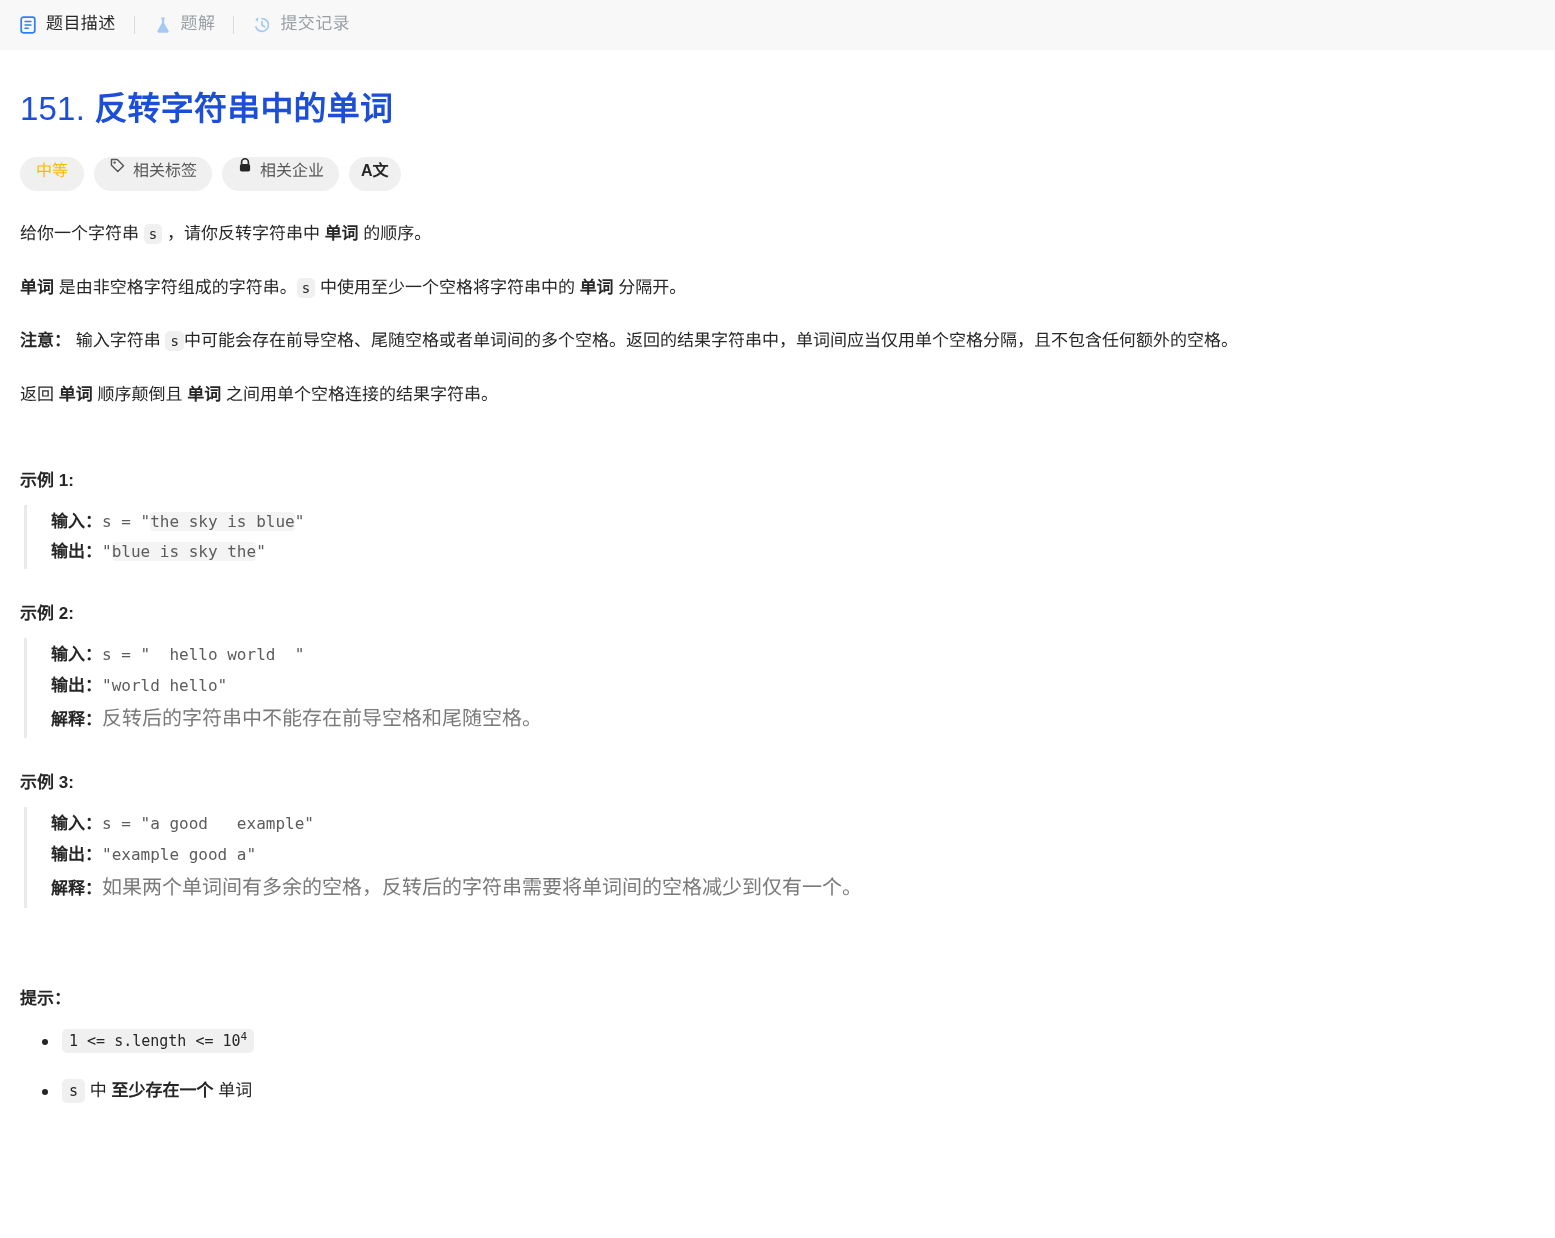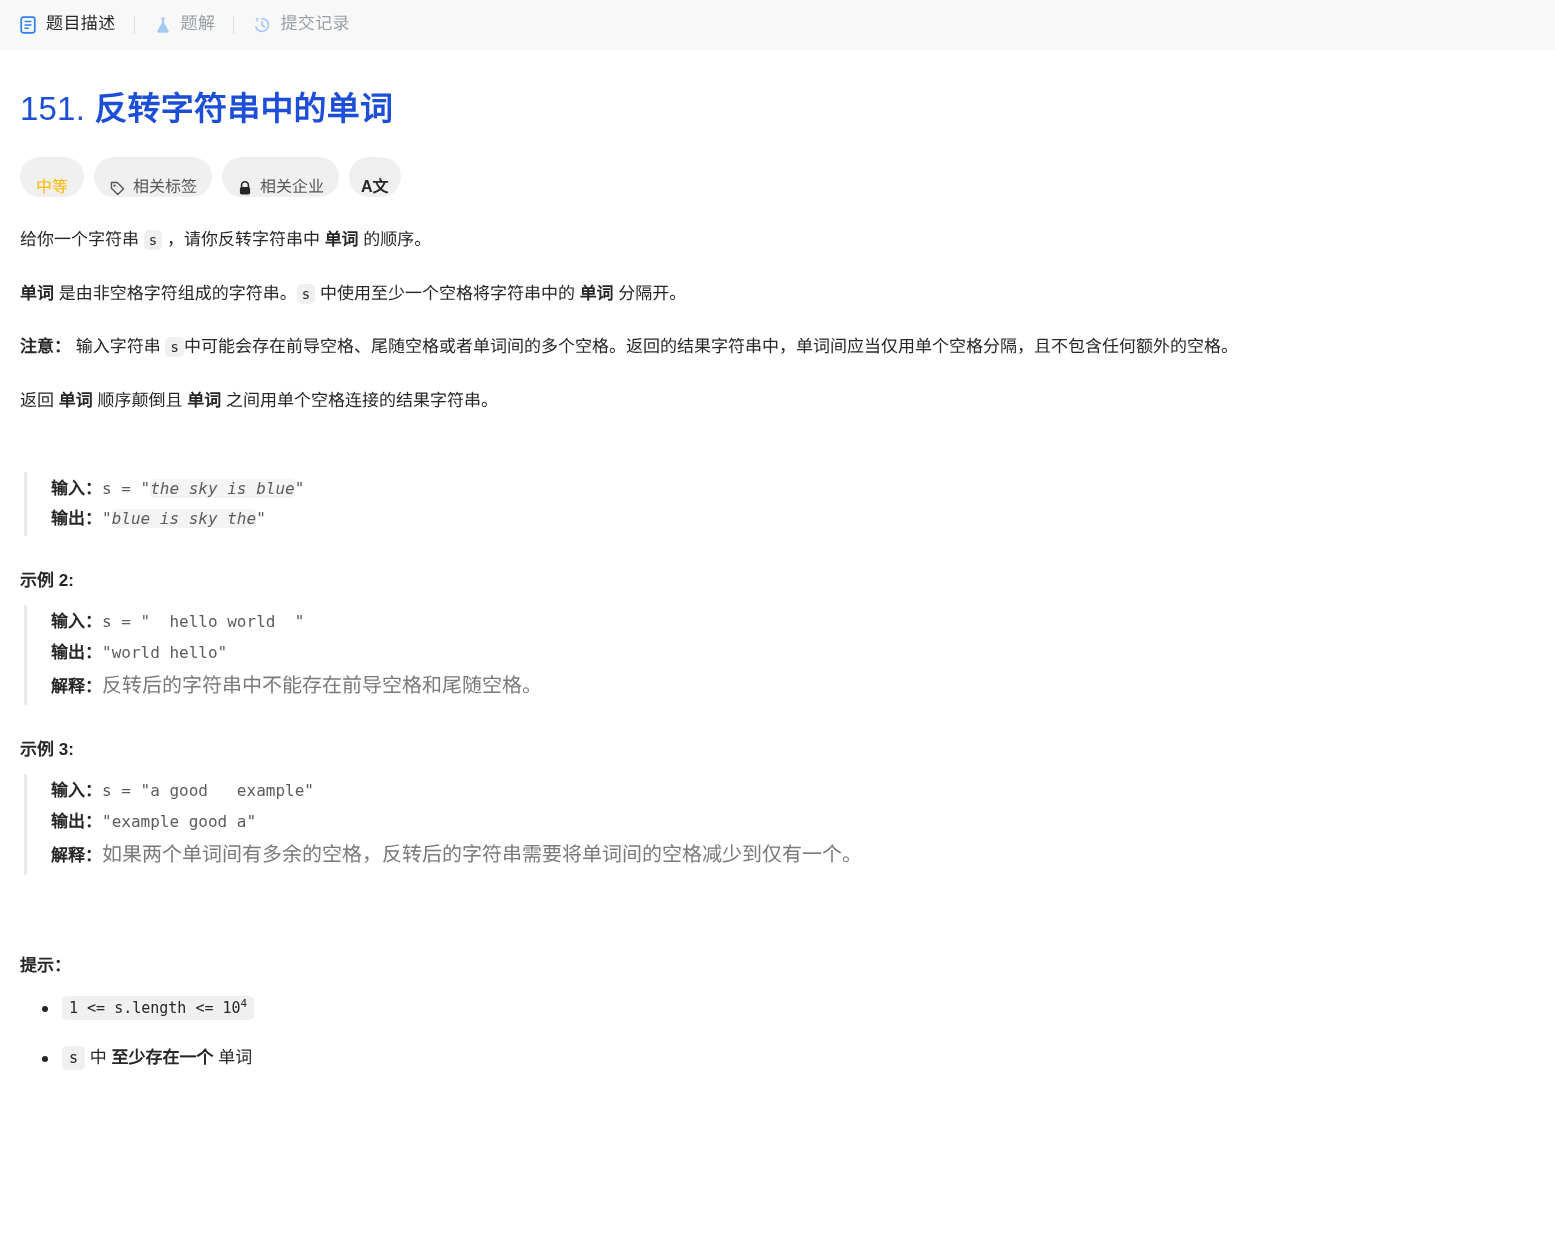--- a/index.html
+++ b/index.html
@@ -64,25 +64,25 @@
 
   
   .pills {
     display: flex;
     align-items: center;
     gap: 10px;
     margin-top: 26px;
   }
   .pill {
     display: inline-flex;
-    align-items: flex-end;
+    align-items: flex-start;
     gap: 7px;
     background: #f0f0f0;
     border-radius: 999px;
-    height: 40px;
+    height: 34px;
     padding: 0 15px;
     font-size: 16px;
     color: #575757;
     cursor: pointer;
     white-space: nowrap;
     box-sizing: border-box;
   }
   .pill.difficulty { color: #ffb800; padding: 0 16px; }
   .pill.icon-only { padding: 0 12px; color: #262626; font-weight: 600; }
   .pill svg { display: block; }
@@ -135,21 +135,20 @@
     color: #5c5c5c;
     white-space: pre;
   }
   .example-line .mono-hl {
     font-family: "DejaVu Sans Mono", "Liberation Mono", monospace;
     font-size: 16px;
     color: #5c5c5c;
     background: #f4f4f4;
     border-radius: 4px;
     white-space: pre;
-    font-style: italic;
   }
   .example-line .expl {
     color: #7a7a7a;
     font-size: 20px;
   }
 
   
   .section-title {
     font-size: 17px;
     font-weight: 700;
@@ -267,20 +266,21 @@
   <p class="para first"><span>给你一个字符串 </span><code class="inline">s</code><span> ，请你反转字符串中 </span><b>单词</b><span> 的顺序。</span></p>
 
   <p class="para"><b>单词</b><span> 是由非空格字符组成的字符串。</span><code class="inline">s</code><span> 中使用至少一个空格将字符串中的 </span><b>单词</b><span> 分隔开。</span></p>
 
   <p class="para"><b>注意：</b><span> 输入字符串 </span><code class="inline">s</code><span>中可能会存在前导空格、尾随空格或者单词间的多个空格。返回的结果字符串中，单词间应当仅用单个空格分隔，且不包含任何额外的空格。</span></p>
 
   <p class="para"><span>返回 </span><b>单词</b><span> 顺序颠倒且 </span><b>单词</b><span> 之间用单个空格连接的结果字符串。</span></p>
 
   <div class="spacer-xl"></div>
 
+  <div class="example-title">示例 1:</div>
   <div class="example-block">
     <div class="example-line"><span class="lbl">输入：</span><span class="mono">s = "</span><span class="mono-hl">the sky is blue</span><span class="mono">"</span></div>
     <div class="example-line"><span class="lbl">输出：</span><span class="mono">"</span><span class="mono-hl">blue is sky the</span><span class="mono">"</span></div>
   </div>
 
   <div class="example-title">示例 2:</div>
   <div class="example-block">
     <div class="example-line"><span class="lbl">输入：</span><span class="mono">s = "  hello world  "</span></div>
     <div class="example-line"><span class="lbl">输出：</span><span class="mono">"world hello"</span></div>
     <div class="example-line"><span class="lbl">解释：</span><span class="expl">反转后的字符串中不能存在前导空格和尾随空格。</span></div>

